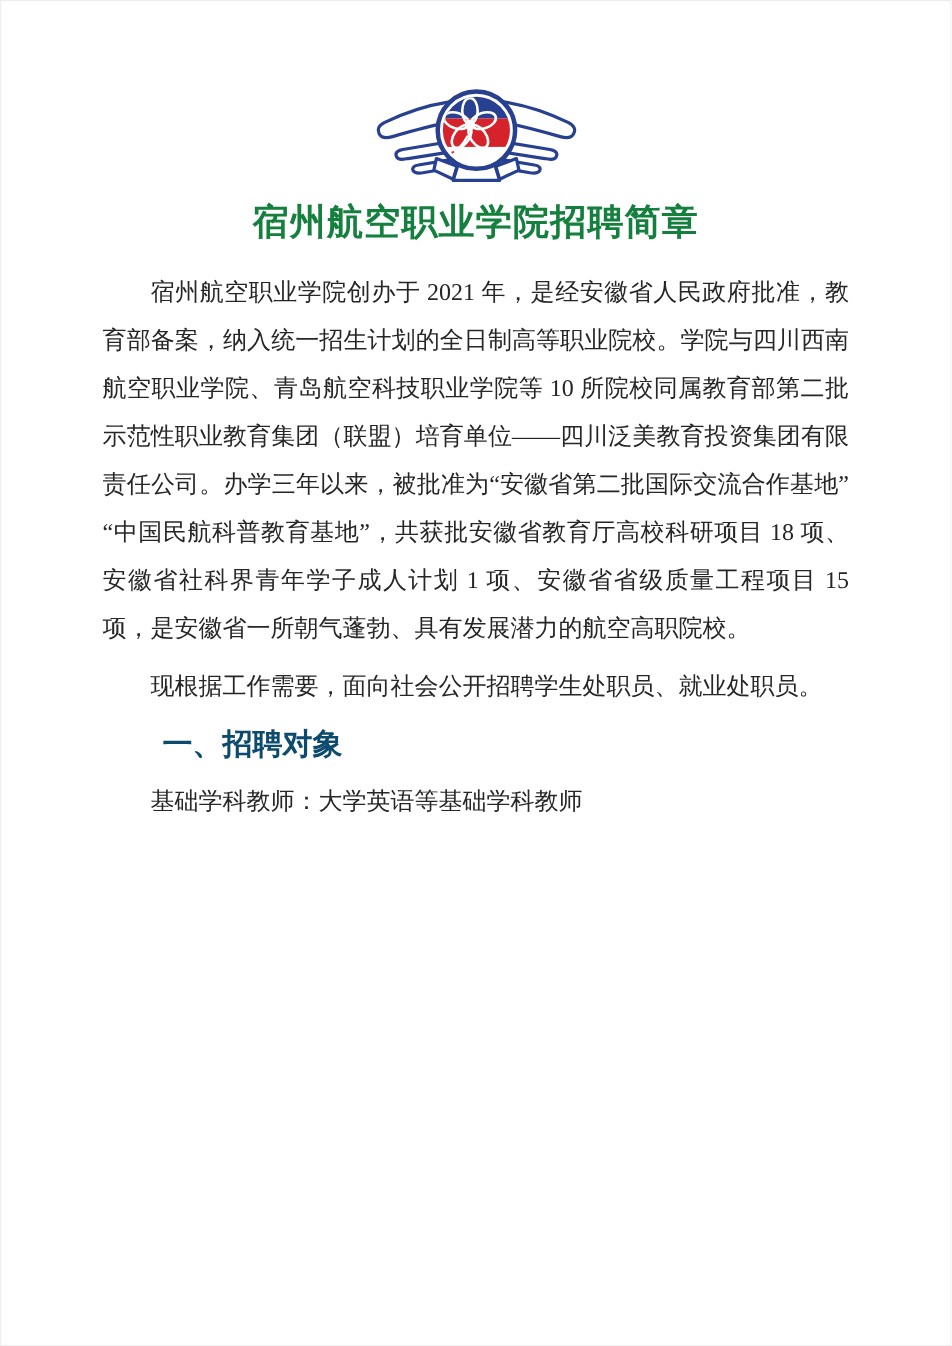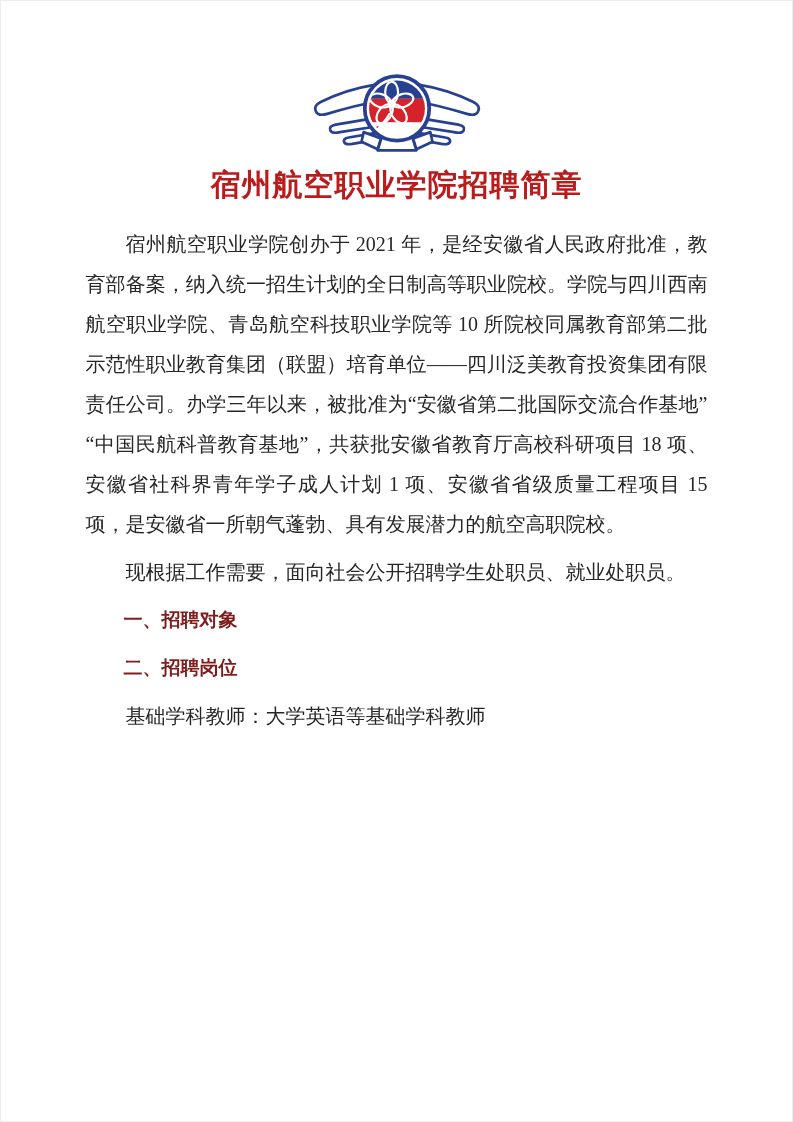--- a/index.html
+++ b/index.html
@@ -20,39 +20,39 @@
     width: 172px;
     margin: 72px auto 0;
   }
   .logo-wrap svg { display: block; width: 100%; height: auto; }
   .doc-title {
     margin: 12px 0 0;
     text-align: center;
     font-size: 30px;
     font-weight: 700;
     letter-spacing: 1px;
-    color: #b91c1c;
+    color: #15803d;
     font-family: "Liberation Serif", "DejaVu Serif", serif;
   }
   .content {
     width: 622px;
     margin: 18px auto 0;
     font-size: 20px;
     line-height: 40px;
     text-align: justify;
   }
   .block { margin: 0 0 8px 0; }
   .label-block { text-indent: 0; }
   .para { text-indent: 2em; }
   .heading {
     text-indent: 2em;
     font-weight: 700;
-    font-size: 19px;
+    font-size: 25px;
     font-family: Liberation Sans, sans-serif;
-    color: #7f1d1d;
+    color: #0c4a6e;
   }
 </style>
 </head>
 <body>
 
 <div class="page">
 
   <div class="logo-wrap">
     <svg viewBox="0 0 320 148" xmlns="http://www.w3.org/2000/svg">
       <defs>
@@ -100,17 +100,16 @@
       </g>
     </svg>
   </div>
 
   <h1 class="doc-title">宿州航空职业学院招聘简章</h1>
 
   <div class="content">
     <p class="block para">宿州航空职业学院创办于 2021 年，是经安徽省人民政府批准，教育部备案，纳入统一招生计划的全日制高等职业院校。学院与四川西南航空职业学院、青岛航空科技职业学院等 10 所院校同属教育部第二批示范性职业教育集团（联盟）培育单位——四川泛美教育投资集团有限责任公司。办学三年以来，被批准为“安徽省第二批国际交流合作基地”“中国民航科普教育基地”，共获批安徽省教育厅高校科研项目 18 项、安徽省社科界青年学子成人计划 1 项、安徽省省级质量工程项目 15 项，是安徽省一所朝气蓬勃、具有发展潜力的航空高职院校。</p>
     <p class="block para">现根据工作需要，面向社会公开招聘学生处职员、就业处职员。</p>
     <p class="block heading">一、招聘对象</p>
-    <p class="block heading">二、招聘岗位</p>
     <p class="block para">基础学科教师：大学英语等基础学科教师</p>
   </div>
 
 </div>
 
 </body></html>

